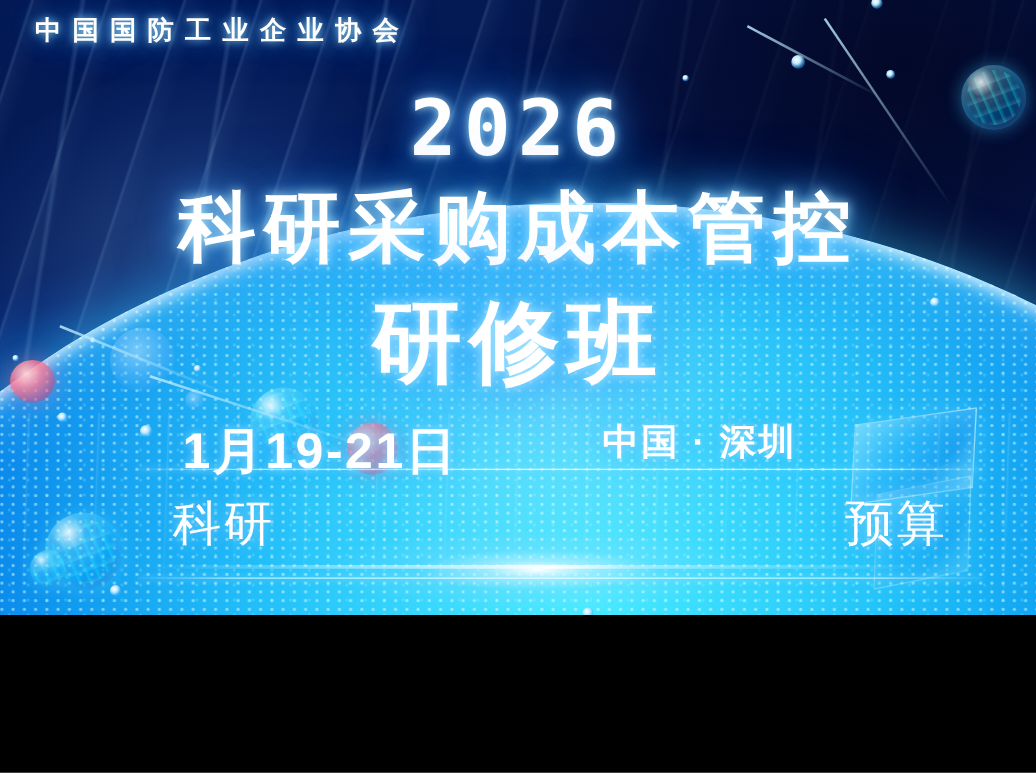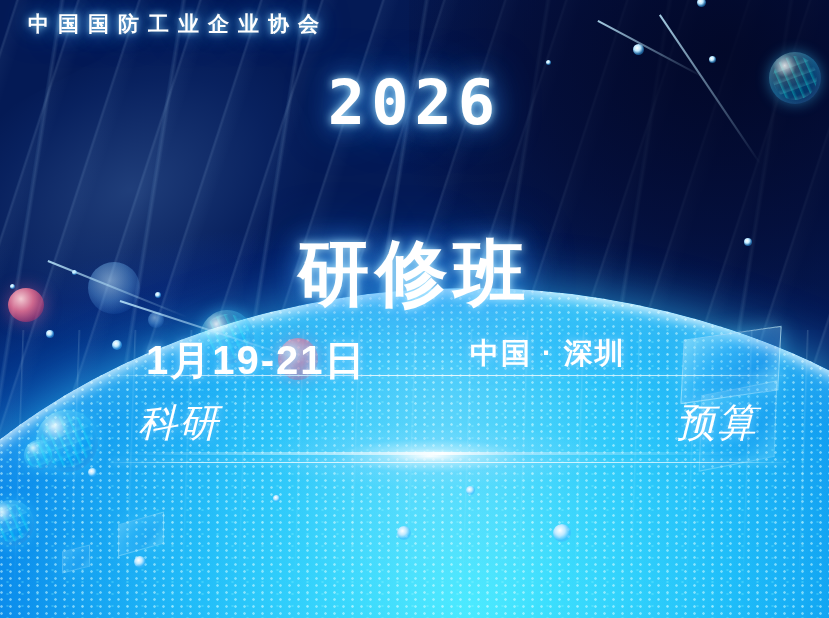--- a/index.html
+++ b/index.html
@@ -3,21 +3,21 @@
 <meta charset="utf-8">
 <style>
   html, body {
     margin: 0;
     padding: 0;
     background: #000;
   }
   #poster {
     position: relative;
     width: 829px;
-    height: 618px;
+    height: 492px;
     overflow: hidden;
     font-family: "Liberation Sans", "DejaVu Sans", sans-serif;
     background:
       radial-gradient(ellipse 70% 55% at 18% 78%, rgba(0,150,255,0.55) 0%, rgba(0,70,190,0.10) 55%, rgba(0,0,0,0) 75%),
       radial-gradient(ellipse 55% 45% at 88% 12%, rgba(4,14,58,0.95) 0%, rgba(6,20,70,0.55) 50%, rgba(0,0,0,0) 80%),
       radial-gradient(ellipse 90% 70% at 50% 105%, #13b9ff 0%, #0a77e8 28%, #0a49c0 50%, #062a86 72%, #041a55 100%),
       linear-gradient(175deg, #061a56 0%, #0a2c86 28%, #0b45b4 50%, #0a62d8 72%, #0b7fe8 100%);
   }
 
   
@@ -233,21 +233,21 @@
     left: 36px; top: 0;
     font-size: 40px;
     font-weight: 800;
     letter-spacing: 2px;
     color: #ffffff;
     text-shadow: 0 0 8px rgba(160,225,255,0.85), 0 0 20px rgba(50,160,255,0.6);
     white-space: nowrap;
   }
   .place-text {
     position: absolute;
-    left: 360px; top: 1px;
+    left: 372px; top: 1px;
     font-size: 29px;
     font-weight: 800;
     letter-spacing: 2px;
     color: #ffffff;
     text-shadow: 0 0 8px rgba(160,225,255,0.85), 0 0 20px rgba(50,160,255,0.6);
     white-space: nowrap;
   }
 
   .divider {
     position: absolute;
@@ -260,25 +260,24 @@
   .divider.top { top: 375px; }
   .divider.bottom { top: 462px; }
 
   .keywords {
     position: absolute;
     left: 110px;
     right: 43px;
     top: 392px;
     height: 58px;
     display: flex;
-    align-items: flex-end;
+    align-items: flex-start;
     justify-content: space-between;
     padding: 0 28px;
     box-sizing: border-box;
-    font-style: italic;
   }
   .keyword {
     font-family: "DejaVu Serif", "Liberation Serif", serif;
     font-size: 39px;
     font-weight: 400;
     color: #ffffff;
     letter-spacing: 2px;
     text-shadow: 0 0 10px rgba(150,220,255,0.75), 0 0 24px rgba(40,150,255,0.45);
     white-space: nowrap;
   }
@@ -349,20 +348,21 @@
 
   <div class="flare"></div>
   <div class="flare-streak"></div>
 
   <div class="content">
 
     <div class="assoc-name">中国国防工业企业协会</div>
 
     <div class="year">2026</div>
 
+    <div class="title-1">科研采购成本管控</div>
 
     <div class="title-2">研修班</div>
 
     <div class="divider top"></div>
 
     <div class="info-row">
       <div class="date-text">1月19-21日</div>
       <div class="place-text">中国 · 深圳</div>
     </div>
 

